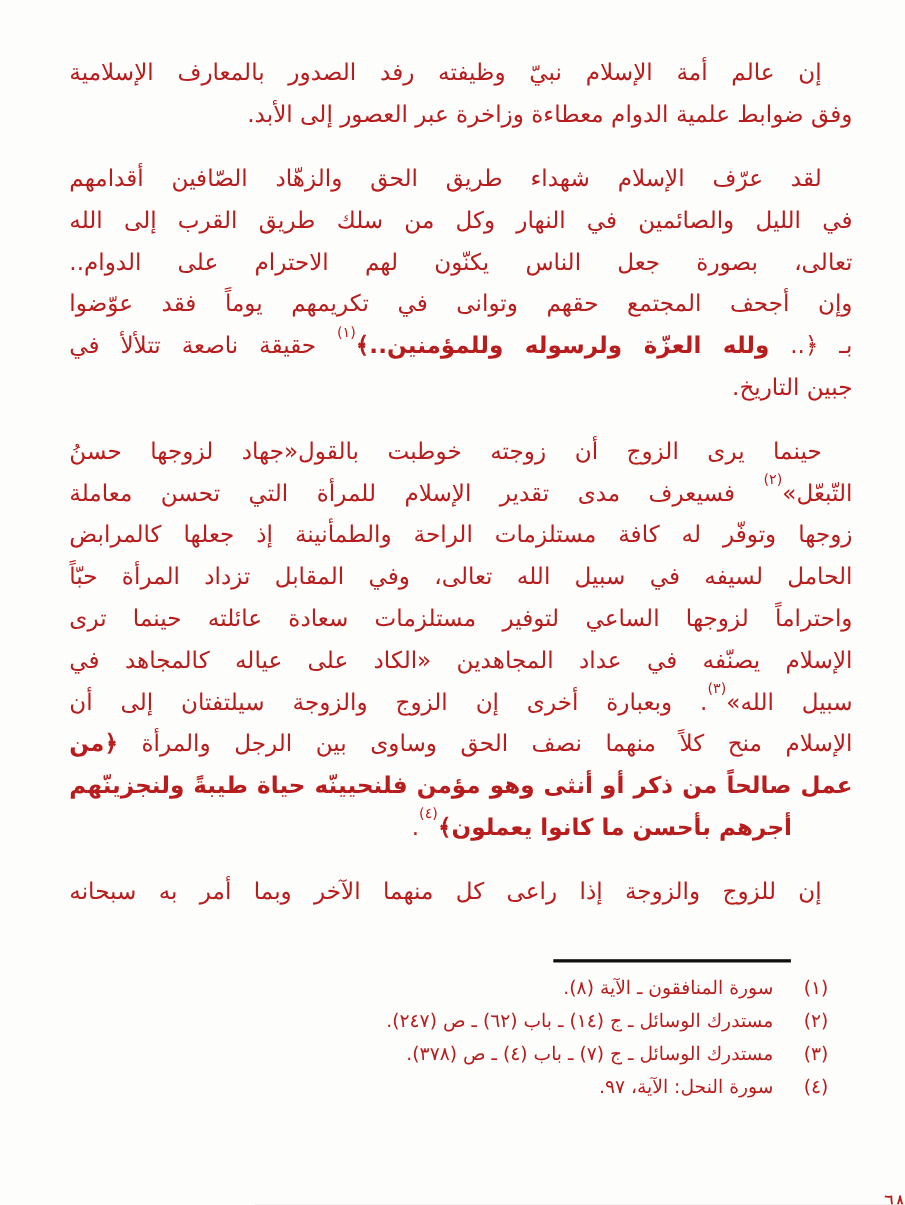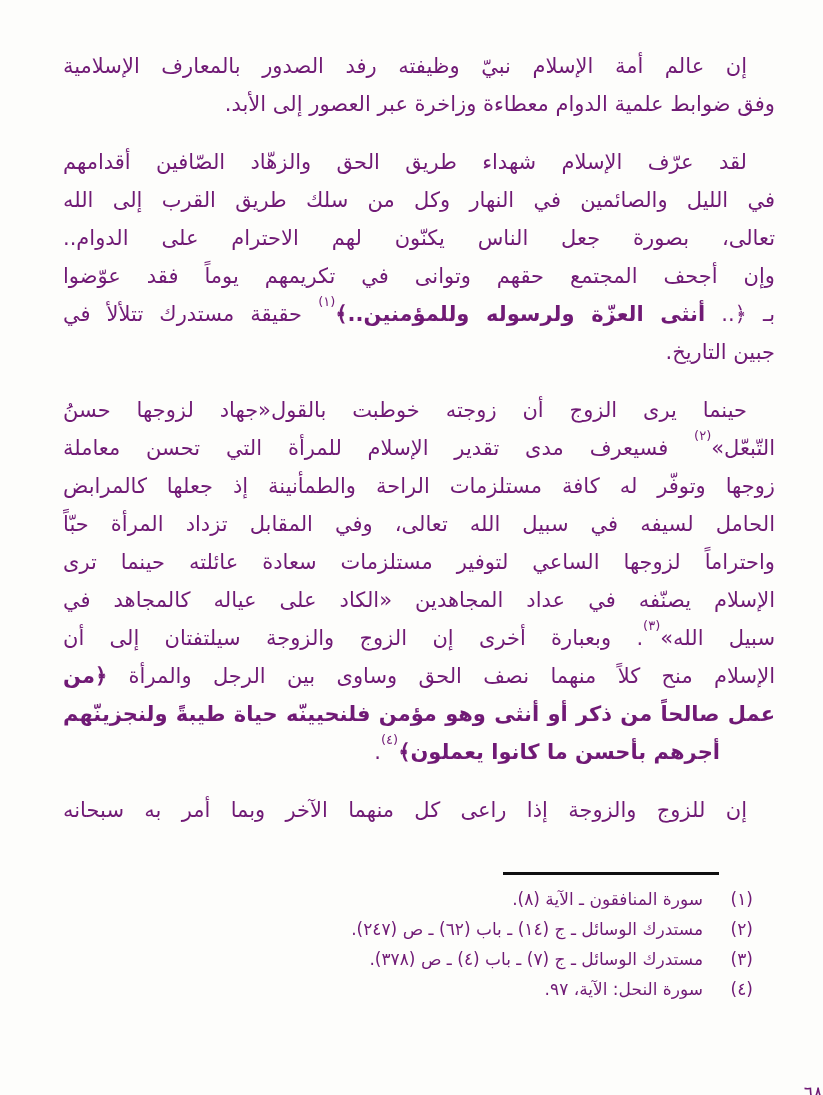--- a/index.html
+++ b/index.html
@@ -1,21 +1,21 @@
 <!DOCTYPE html>
 <html lang="ar" dir="rtl"><head>
 <meta charset="utf-8">
 <style>
   html,body{margin:0;padding:0;background:#e8e8e8;}
   .page{
     position:relative;
     width:823px;height:1095px;
     margin:0 auto;
     background:#fdfdfb;
-    color:#701a75;
+    color:#b91c1c;
     font-family:"DejaVu Sans",sans-serif;
     direction:rtl;
     overflow:hidden;
   }
   .body-text{
     position:absolute;
     top:47px;right:48px;left:63px;
     font-size:21px;
     line-height:38px;
   }
@@ -85,21 +85,21 @@
     <div class="para">
       <div class="line indent">إن عالم أمة الإسلام نبيّ وظيفته رفد الصدور بالمعارف الإسلامية</div>
       <div class="line last">وفق ضوابط علمية الدوام معطاءة وزاخرة عبر العصور إلى الأبد.</div>
     </div>
 
     <div class="para">
       <div class="line indent">لقد عرّف الإسلام شهداء طريق الحق والزهّاد الصّافين أقدامهم</div>
       <div class="line">في الليل والصائمين في النهار وكل من سلك طريق القرب إلى الله</div>
       <div class="line">تعالى، بصورة جعل الناس يكنّون لهم الاحترام على الدوام..</div>
       <div class="line">وإن أجحف المجتمع حقهم وتوانى في تكريمهم يوماً فقد عوّضوا</div>
-      <div class="line"><span>بـ ﴿.. </span><span class="q">أنثى العزّة ولرسوله وللمؤمنين</span><span class="q">..﴾</span><sup class="fnref">(١)</sup><span> حقيقة مستدرك تتلألأ في</span></div>
+      <div class="line"><span>بـ ﴿.. </span><span class="q">ولله العزّة ولرسوله وللمؤمنين</span><span class="q">..﴾</span><sup class="fnref">(١)</sup><span> حقيقة ناصعة تتلألأ في</span></div>
       <div class="line last">جبين التاريخ.</div>
     </div>
 
     <div class="para">
       <div class="line indent">حينما يرى الزوج أن زوجته خوطبت بالقول«جهاد لزوجها حسنُ</div>
       <div class="line"><span>التّبعّل»</span><sup class="fnref">(٢)</sup><span> فسيعرف مدى تقدير الإسلام للمرأة التي تحسن معاملة</span></div>
       <div class="line">زوجها وتوفّر له كافة مستلزمات الراحة والطمأنينة إذ جعلها كالمرابض</div>
       <div class="line">الحامل لسيفه في سبيل الله تعالى، وفي المقابل تزداد المرأة حبّاً</div>
       <div class="line">واحتراماً لزوجها الساعي لتوفير مستلزمات سعادة عائلته حينما ترى</div>
       <div class="line">الإسلام يصنّفه في عداد المجاهدين «الكاد على عياله كالمجاهد في</div>

